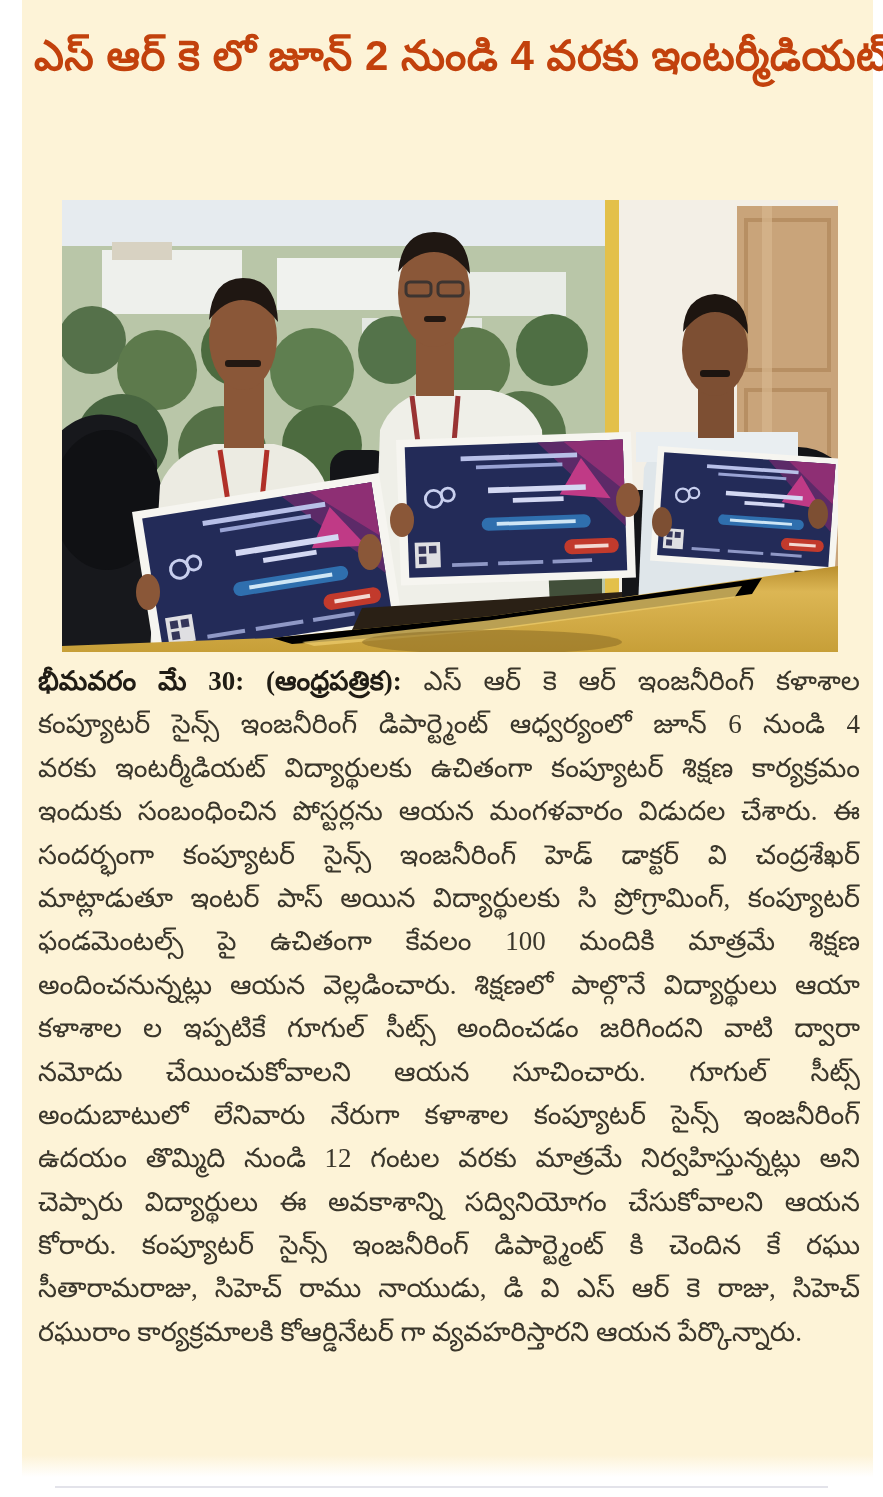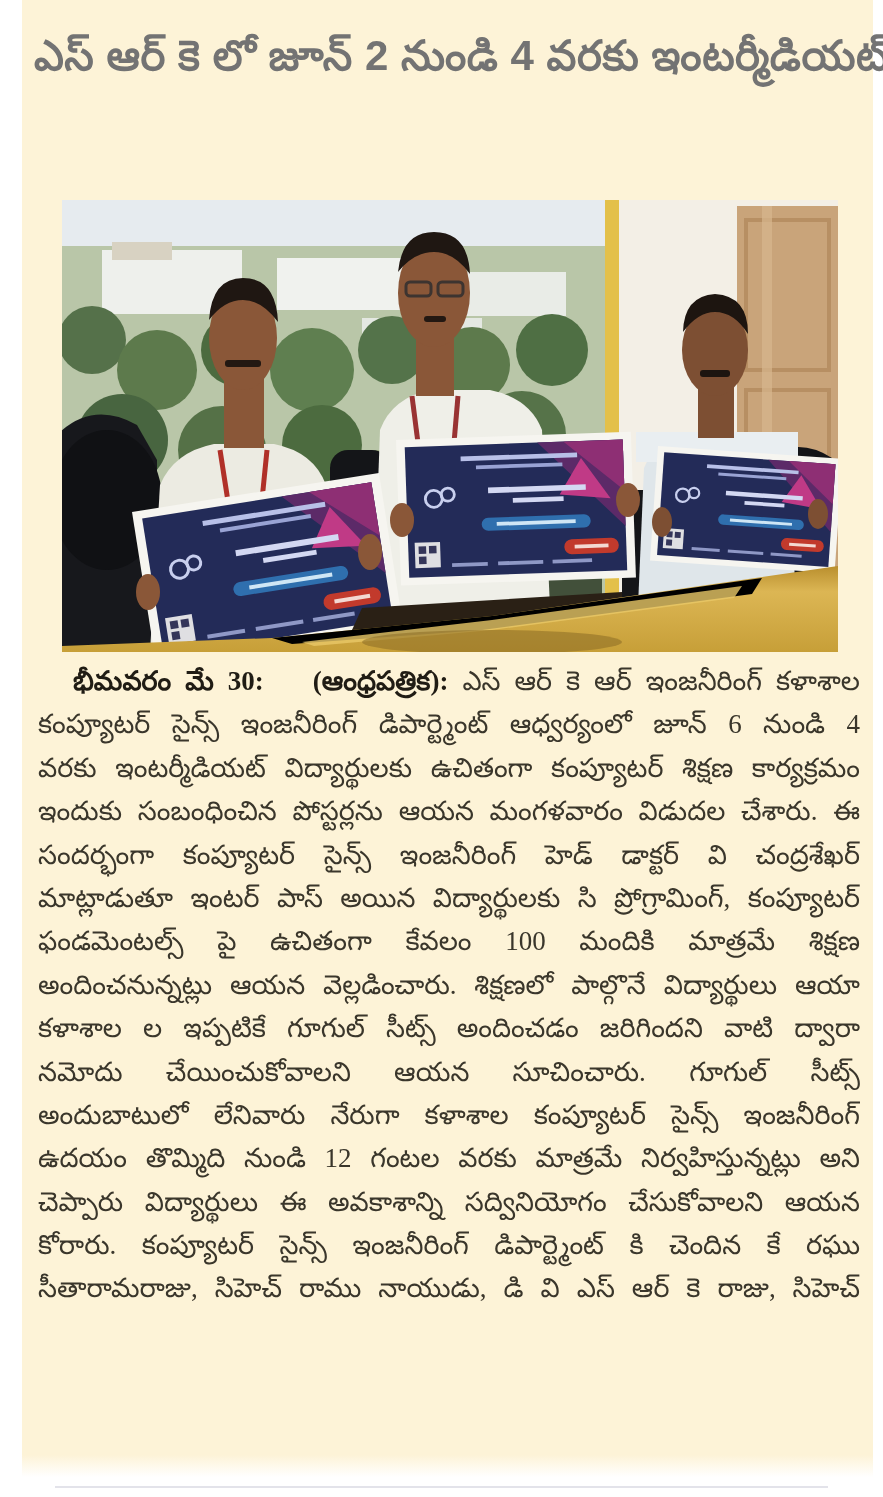--- a/index.html
+++ b/index.html
@@ -1,29 +1,29 @@
 <!DOCTYPE html>
 <html><head>
 <meta charset="utf-8">
 <style>
   html,body{margin:0;padding:0;background:#ffffff;}
   #page{position:relative;width:883px;height:1497px;overflow:hidden;background:#ffffff;
         font-family:"Liberation Serif","DejaVu Serif",serif;}
   .paper{position:absolute;left:22px;top:0;width:851px;height:1477px;
          background:linear-gradient(to bottom,#fdf3d7 0px,#fdf3d7 1455px,rgba(253,243,215,0) 1477px);}
   .headline{position:absolute;left:34px;right:34px;top:16px;text-align:center;
-            color:#737373;font-family:"Liberation Sans","DejaVu Sans",sans-serif;font-weight:800;}
+            color:#c2410c;font-family:"Liberation Sans","DejaVu Sans",sans-serif;font-weight:800;}
   .headline .hl{font-size:42px;line-height:80px;letter-spacing:.5px;white-space:nowrap;}
   .photo{position:absolute;left:62px;top:200px;width:776px;height:452px;background:#e8e5da;}
   .photo svg{display:block;width:776px;height:452px;}
   .article{position:absolute;left:38px;top:660px;width:822px;color:#3a362b;font-size:27px;}
   .aline{height:43.4px;line-height:43.4px;text-align:justify;text-align-last:justify;
          overflow:hidden;white-space:nowrap;}
   .aline.last{text-align-last:left;}
-  .bold{font-weight:bold;color:#201c14;margin-left:35px;}
+  .bold{font-weight:bold;color:#201c14;}
   .bottom-rule{position:absolute;left:55px;right:55px;top:1486px;height:2px;background:#e3e3ea;}
 </style>
 </head>
 <body>
 
 <div id="page">
   <div class="paper"></div>
 
   <div class="headline">
     <div class="hl">ఎస్ ఆర్ కె లో జూన్ 2 నుండి 4 వరకు ఇంటర్మీడియట్</div>
@@ -179,16 +179,17 @@
     <div class="aline">మాట్లాడుతూ ఇంటర్ పాస్ అయిన విద్యార్థులకు సి ప్రోగ్రామింగ్, కంప్యూటర్</div>
     <div class="aline">ఫండమెంటల్స్ పై ఉచితంగా కేవలం 100 మందికి మాత్రమే శిక్షణ</div>
     <div class="aline">అందించనున్నట్లు ఆయన వెల్లడించారు. శిక్షణలో పాల్గొనే విద్యార్థులు ఆయా</div>
     <div class="aline">కళాశాల ల ఇప్పటికే గూగుల్ సీట్స్ అందించడం జరిగిందని వాటి ద్వారా</div>
     <div class="aline">నమోదు చేయించుకోవాలని ఆయన సూచించారు. గూగుల్ సీట్స్</div>
     <div class="aline">అందుబాటులో లేనివారు నేరుగా కళాశాల కంప్యూటర్ సైన్స్ ఇంజనీరింగ్</div>
     <div class="aline">ఉదయం తొమ్మిది నుండి 12 గంటల వరకు మాత్రమే నిర్వహిస్తున్నట్లు అని</div>
     <div class="aline">చెప్పారు విద్యార్థులు ఈ అవకాశాన్ని సద్వినియోగం చేసుకోవాలని ఆయన</div>
     <div class="aline">కోరారు. కంప్యూటర్ సైన్స్ ఇంజనీరింగ్ డిపార్ట్మెంట్ కి చెందిన కే రఘు</div>
     <div class="aline">సీతారామరాజు, సిహెచ్ రాము నాయుడు, డి వి ఎస్ ఆర్ కె రాజు, సిహెచ్</div>
+    <div class="aline last">రఘురాం కార్యక్రమాలకి కోఆర్డినేటర్ గా వ్యవహరిస్తారని ఆయన పేర్కొన్నారు.</div>
   </div>
 
   <div class="bottom-rule"></div>
 </div>
 
 </body></html>

